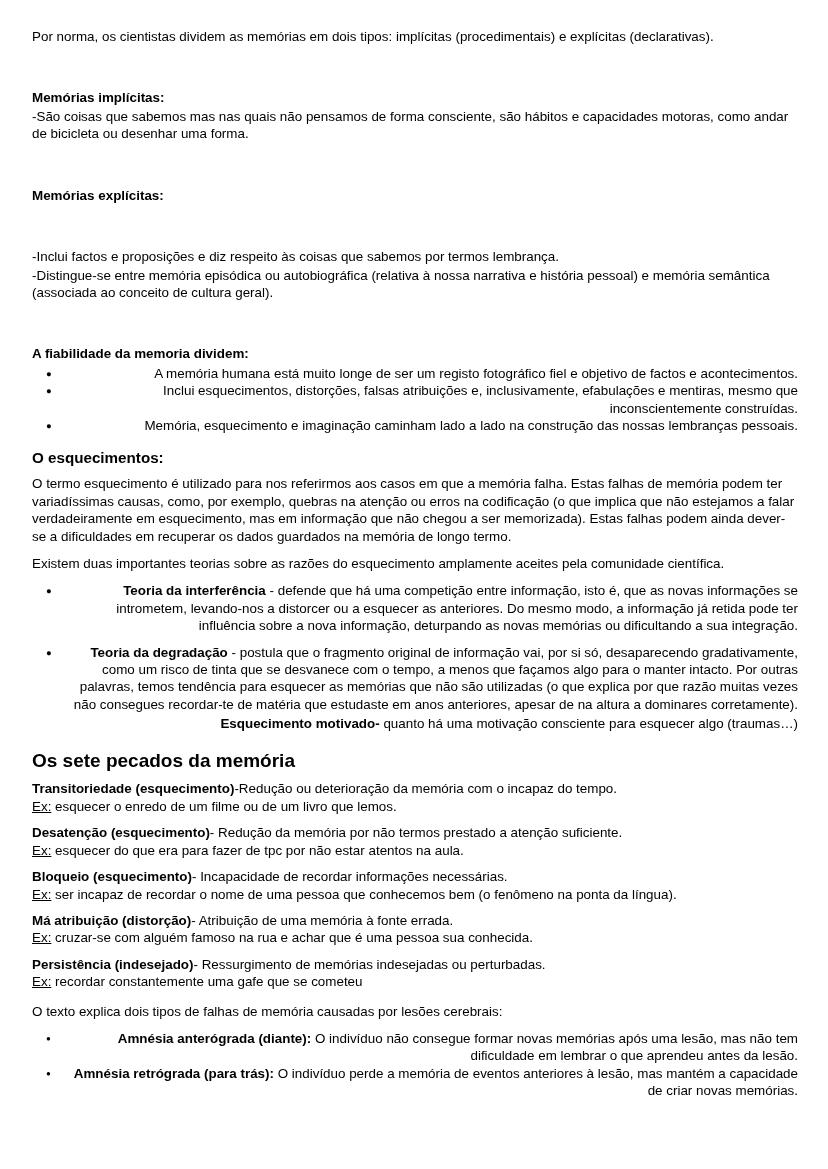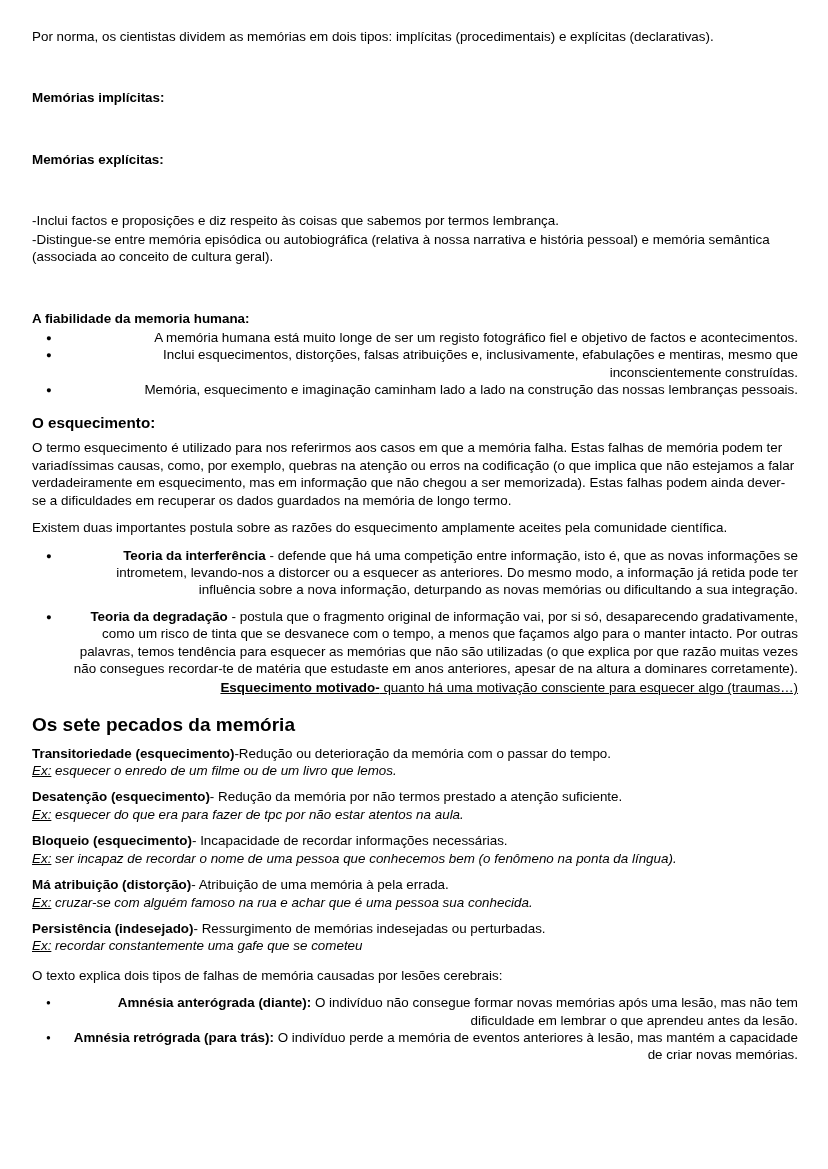--- a/index.html
+++ b/index.html
@@ -70,92 +70,91 @@
     line-height: 19px;
   }
   ul.bullets.spaced > li {
     margin-bottom: 9px;
   }
   ul.bullets.small-dot > li::before {
     font-size: 8px;
   }
   .indent-note {
     margin: 2px 0 0 62px;
-    text-decoration: underline;
   }
   .underline {
     text-decoration: underline;
   }
   .block {
     margin-bottom: 9px;
   }
   .block p {
     margin: 0;
   }
   .ex-line {
     margin-top: 0px;
-    font-style: italic;
   }
 </style>
 </head>
 <body>
 
 <div class="page">
   <div class="doc">
 
     <p class="para">Por norma, os cientistas dividem as memórias em dois tipos: implícitas (procedimentais) e explícitas (declarativas).</p>
 
     <p class="bold tight">Memórias implícitas:</p>
+    <p class="para">-São coisas que sabemos mas nas quais não pensamos de forma consciente, são hábitos e capacidades motoras, como andar de bicicleta ou desenhar uma forma.</p>
 
     <p class="bold tight">Memórias explícitas:</p>
     <p class="tight">-Inclui factos e proposições e diz respeito às coisas que sabemos por termos lembrança.</p>
     <p class="para">-Distingue-se entre memória episódica ou autobiográfica (relativa à nossa narrativa e história pessoal)  e memória semântica (associada ao conceito de cultura geral).</p>
 
-    <p class="bold tight">A fiabilidade da memoria humana:</p>
+    <p class="bold tight">A fiabilidade da memoria dividem:</p>
     <ul class="bullets">
       <li>A memória humana está muito longe de ser um registo fotográfico fiel e objetivo de factos e acontecimentos.</li>
       <li>Inclui esquecimentos, distorções, falsas atribuições e, inclusivamente, efabulações e mentiras, mesmo que inconscientemente construídas.</li>
       <li>Memória, esquecimento e imaginação caminham lado a lado na construção das nossas lembranças pessoais.</li>
     </ul>
 
-    <p class="heading-lg">O esquecimento:</p>
+    <p class="heading-lg">O esquecimentos:</p>
     <p class="para">O termo esquecimento é utilizado para nos referirmos aos casos em que a memória falha. Estas falhas de memória podem ter variadíssimas causas, como, por exemplo, quebras na atenção ou erros na codificação (o que implica que não estejamos a falar verdadeiramente em esquecimento, mas em informação que não chegou a ser memorizada). Estas falhas podem ainda dever-se a dificuldades em recuperar os dados guardados na memória de longo termo.</p>
-    <p class="para">Existem duas importantes postula sobre as razões do esquecimento amplamente aceites pela comunidade científica.</p>
+    <p class="para">Existem duas importantes teorias sobre as razões do esquecimento amplamente aceites pela comunidade científica.</p>
 
     <ul class="bullets spaced">
       <li>
         <span class="bold">Teoria da interferência</span><span> - defende que há uma competição entre informação, isto é, que as novas informações se intrometem, levando-nos a distorcer ou a esquecer as anteriores. Do mesmo modo, a informação já retida pode ter influência sobre a nova informação, deturpando as novas memórias ou dificultando a sua integração.</span>
       </li>
       <li>
         <span class="bold">Teoria da degradação</span><span> - postula que o fragmento original de informação vai, por si só, desaparecendo gradativamente, como um risco de tinta que se desvanece com o tempo, a menos que façamos algo para o manter intacto. Por outras palavras, temos tendência para esquecer as memórias que não são utilizadas (o que explica por que razão muitas vezes não consegues recordar-te de matéria que estudaste em anos anteriores, apesar de na altura a dominares corretamente).</span>
         <div class="indent-note">
           <span class="bold">Esquecimento motivado-</span><span> quanto há uma motivação consciente para esquecer algo (traumas…)</span>
         </div>
       </li>
     </ul>
 
     <p class="heading-md">Os sete pecados da memória</p>
 
     <div class="block">
-      <p><span class="bold">Transitoriedade (esquecimento)</span><span>-Redução ou deterioração da memória com o passar do tempo.</span></p>
+      <p><span class="bold">Transitoriedade (esquecimento)</span><span>-Redução ou deterioração da memória com o incapaz do tempo.</span></p>
       <p class="ex-line"><span class="underline">Ex:</span><span> esquecer o enredo de um filme ou de um livro que lemos.</span></p>
     </div>
 
     <div class="block">
       <p><span class="bold">Desatenção (esquecimento)</span><span>- Redução da memória por não termos prestado a atenção suficiente.</span></p>
       <p class="ex-line"><span class="underline">Ex:</span><span> esquecer do que era para fazer de tpc por não estar atentos na aula.</span></p>
     </div>
 
     <div class="block">
       <p><span class="bold">Bloqueio (esquecimento)</span><span>- Incapacidade de recordar informações necessárias.</span></p>
       <p class="ex-line"><span class="underline">Ex:</span><span> ser incapaz de recordar o nome de uma pessoa que conhecemos bem (o fenômeno na ponta da língua).</span></p>
     </div>
 
     <div class="block">
-      <p><span class="bold">Má atribuição (distorção)</span><span>- Atribuição de uma memória à pela errada.</span></p>
+      <p><span class="bold">Má atribuição (distorção)</span><span>- Atribuição de uma memória à fonte errada.</span></p>
       <p class="ex-line"><span class="underline">Ex:</span><span> cruzar-se com alguém famoso na rua e achar que é uma pessoa sua conhecida.</span></p>
     </div>
 
     <div class="block">
       <p><span class="bold">Persistência (indesejado)</span><span>- Ressurgimento de memórias indesejadas ou perturbadas.</span></p>
       <p class="ex-line"><span class="underline">Ex:</span><span> recordar constantemente uma gafe que se cometeu</span></p>
     </div>
 
     <p class="para" style="margin-top:12px">O texto explica dois tipos de falhas de memória causadas por lesões cerebrais:</p>
 

